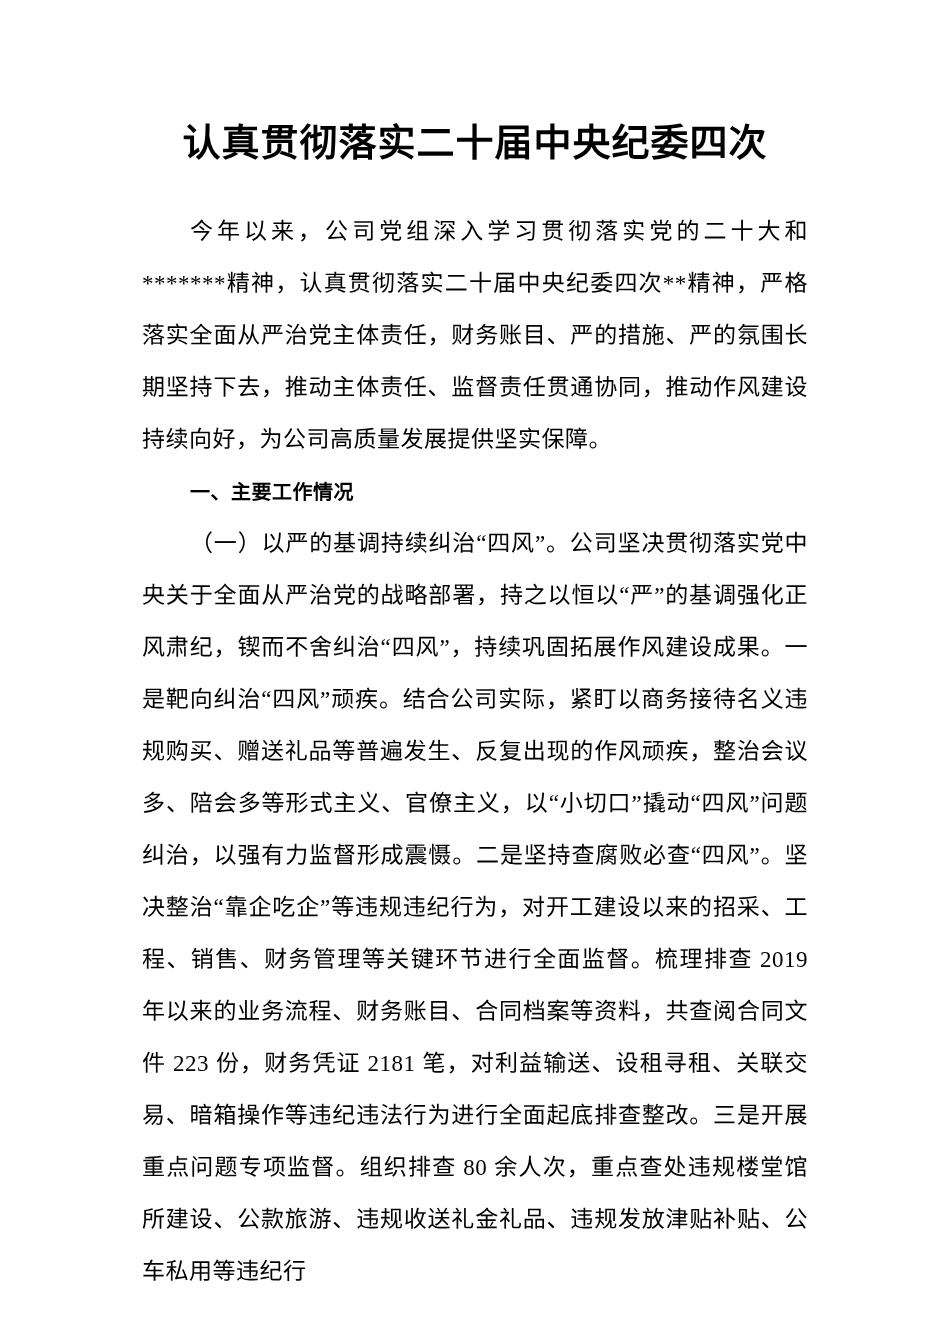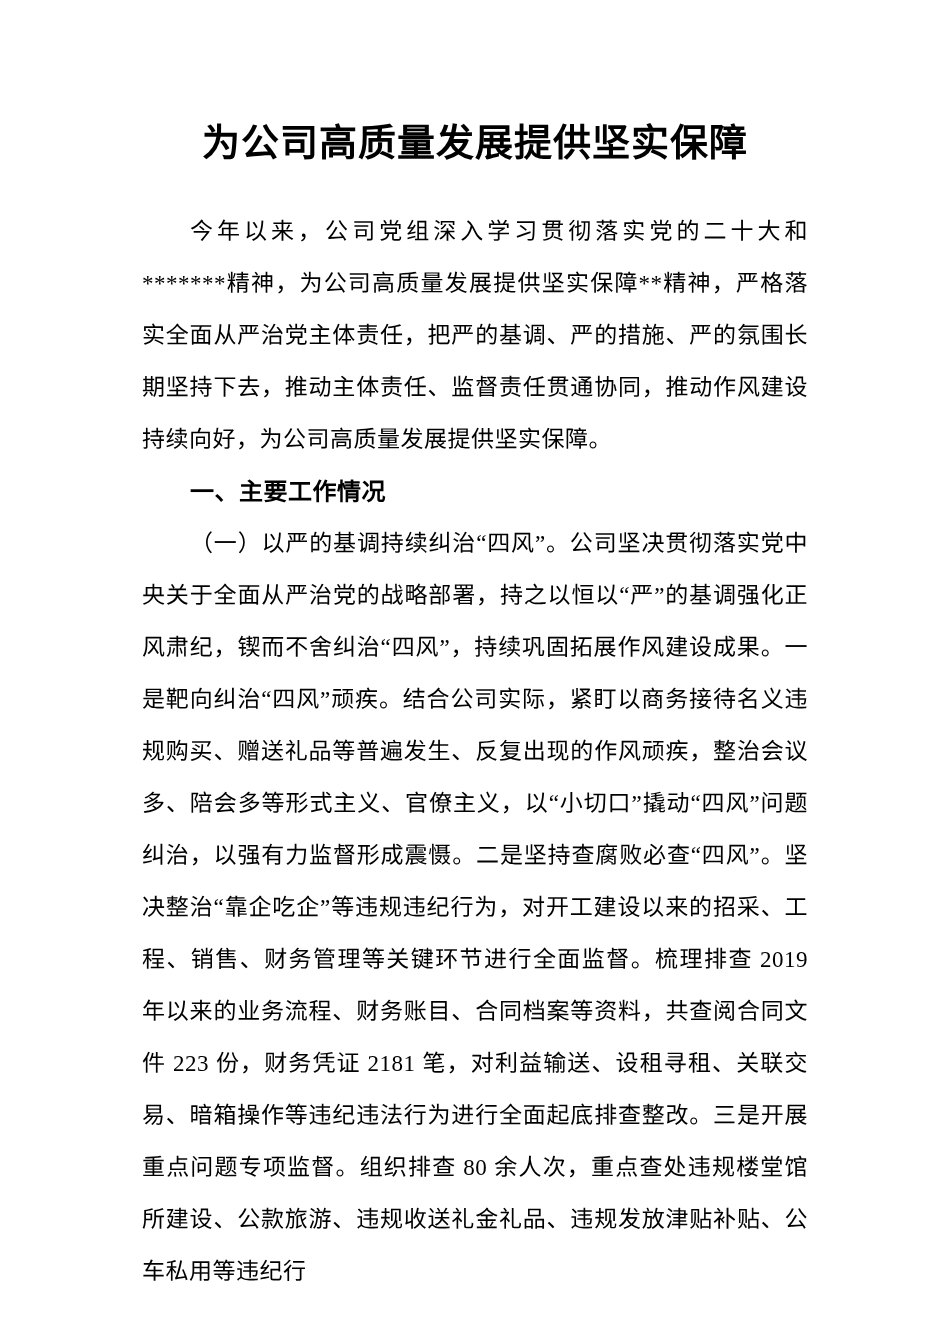--- a/index.html
+++ b/index.html
@@ -31,37 +31,37 @@
     margin: 0;
     font-size: 23px;
     line-height: 52px;
     text-align: justify;
     text-indent: 48px;
     letter-spacing: 0.5px;
     word-break: normal;
   }
   .sec-heading {
     margin: 0;
-    font-size: 24px;
+    font-size: 20px;
     line-height: 52px;
     font-weight: 700;
     text-indent: 48px;
     letter-spacing: 0.5px;
     font-family: Liberation Serif, serif;
   }
   .lead-bold {
     font-weight: 400;
   }
 </style>
 </head>
 <body>
 
 <div class="page">
 
-  <h1 class="doc-title">为公司高质量发展提供坚实保障</h1>
+  <h1 class="doc-title">认真贯彻落实二十届中央纪委四次</h1>
 
-  <p class="body-par">今年以来，公司党组深入学习贯彻落实党的二十大和 *******精神，为公司高质量发展提供坚实保障**精神，严格落实全面从严治党主体责任，把严的基调、严的措施、严的氛围长期坚持下去，推动主体责任、监督责任贯通协同，推动作风建设持续向好，为公司高质量发展提供坚实保障。</p>
+  <p class="body-par">今年以来，公司党组深入学习贯彻落实党的二十大和 *******精神，认真贯彻落实二十届中央纪委四次**精神，严格落实全面从严治党主体责任，财务账目、严的措施、严的氛围长期坚持下去，推动主体责任、监督责任贯通协同，推动作风建设持续向好，为公司高质量发展提供坚实保障。</p>
 
   <h2 class="sec-heading">一、主要工作情况</h2>
 
   <p class="body-par"><span class="lead-bold">（一）以严的基调持续纠治“四风”。</span><span>公司坚决贯彻落实党中央关于全面从严治党的战略部署，持之以恒以“严”的基调强化正风肃纪，锲而不舍纠治“四风”，持续巩固拓展作风建设成果。一是靶向纠治“四风”顽疾。结合公司实际，紧盯以商务接待名义违规购买、赠送礼品等普遍发生、反复出现的作风顽疾，整治会议多、陪会多等形式主义、官僚主义，以“小切口”撬动“四风”问题纠治，以强有力监督形成震慑。二是坚持查腐败必查“四风”。坚决整治“靠企吃企”等违规违纪行为，对开工建设以来的招采、工程、销售、财务管理等关键环节进行全面监督。梳理排查 2019 年以来的业务流程、财务账目、合同档案等资料，共查阅合同文件 223 份，财务凭证 2181 笔，对利益输送、设租寻租、关联交易、暗箱操作等违纪违法行为进行全面起底排查整改。三是开展重点问题专项监督。组织排查 80 余人次，重点查处违规楼堂馆所建设、公款旅游、违规收送礼金礼品、违规发放津贴补贴、公车私用等违纪行</span></p>
 
 </div>
 
 </body></html>

